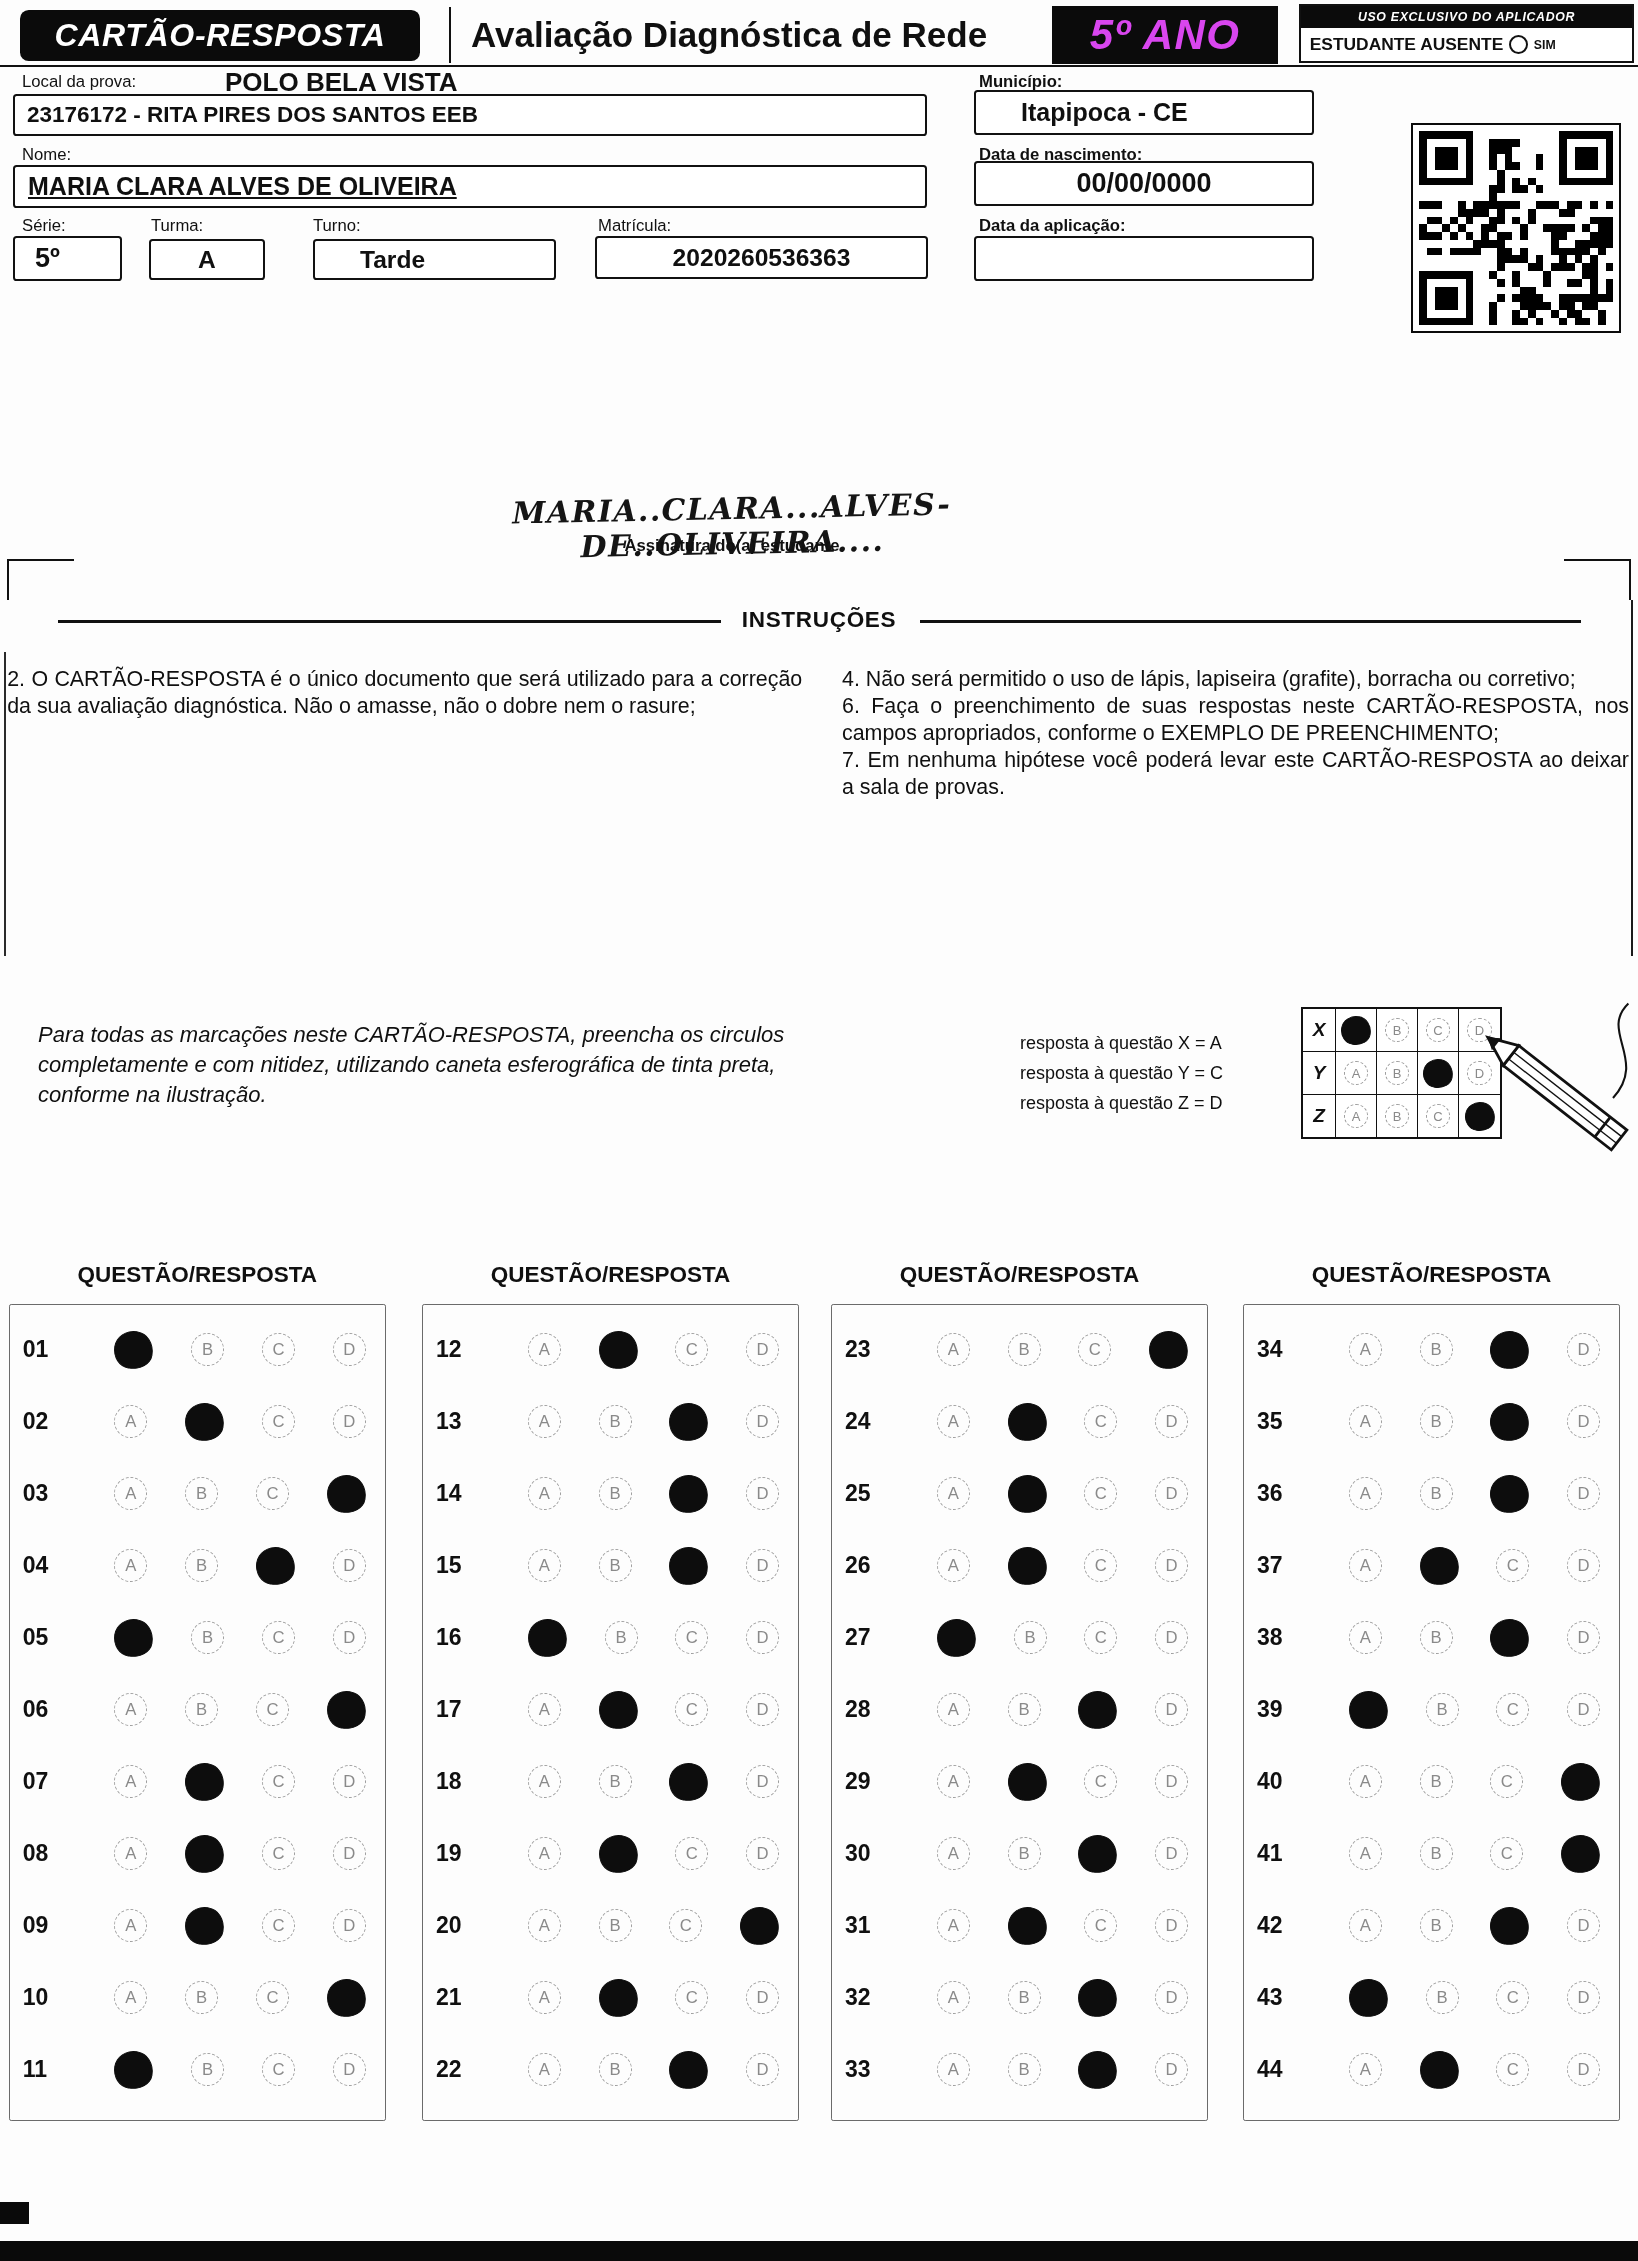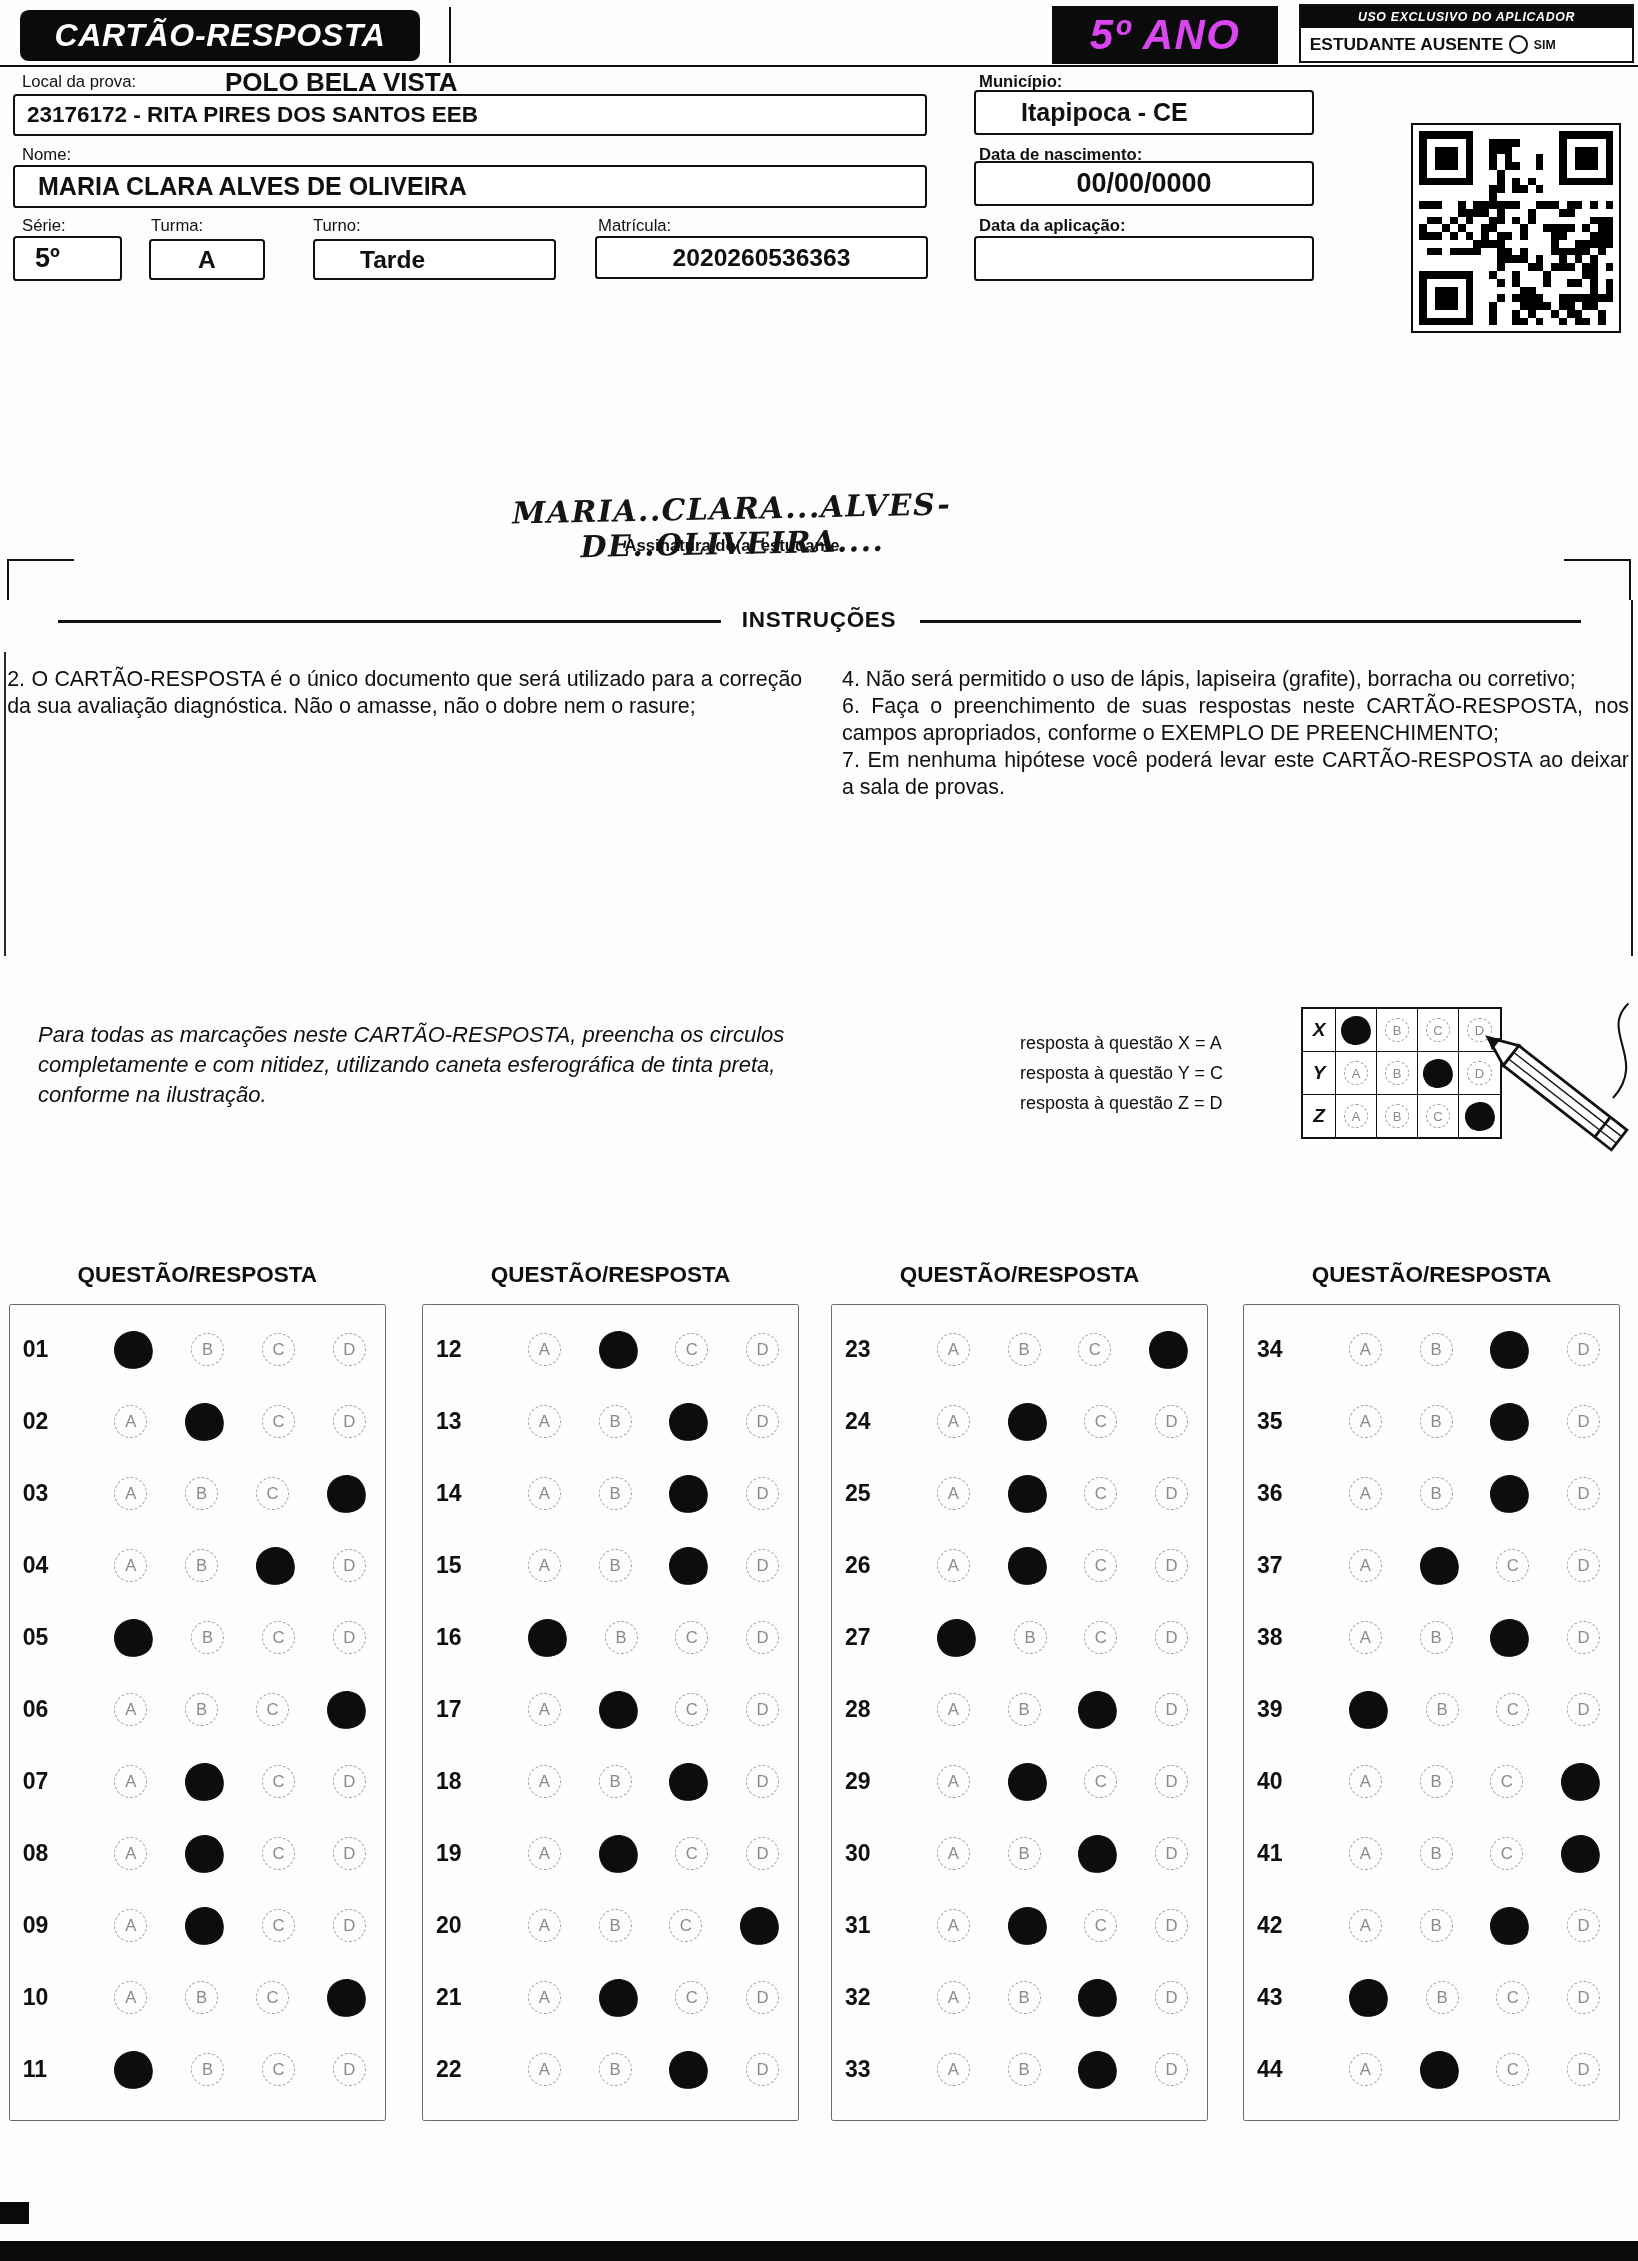--- a/index.html
+++ b/index.html
@@ -110,20 +110,21 @@
 </style>
 </head>
 <body>
 
 <div class="page">
 
   <div class="abs card-title-box">
     <span>CARTÃO-RESPOSTA</span>
   </div>
   <div class="abs header-vline"></div>
+  <div class="abs exam-title">Avaliação Diagnóstica de Rede</div>
   <div class="abs grade-box">
     <span>5º ANO</span>
   </div>
   <div class="abs right-panel">
     <div class="uso-bar">USO EXCLUSIVO DO APLICADOR</div>
     <div class="absent-row">
       <span class="absent-label">ESTUDANTE AUSENTE</span>
       <span class="absent-circle"></span>
       <span class="absent-sim">SIM</span>
     </div>
@@ -137,21 +138,21 @@
   <div class="abs fbox" style="left:13px; top:94px; width:914px; height:42px; padding-left:12px; font-size:22.5px;">
     <span>23176172 - RITA PIRES DOS SANTOS EEB</span>
   </div>
   <div class="abs fbox" style="left:974px; top:90px; width:340px; height:45px; padding-left:45px; font-size:25px;">
     <span>Itapipoca - CE</span>
   </div>
 
   <div class="abs flabel" style="left:22px; top:145px;">Nome:</div>
   <div class="abs flabel" style="left:979px; top:145px; font-weight:600;">Data de nascimento:</div>
 
-  <div class="abs fbox" style="left:13px; top:165px; width:914px; height:43px; padding-left:23px; font-size:25px;">
+  <div class="abs fbox" style="left:13px; top:165px; width:914px; height:43px; padding-left:13px; font-size:25px;text-decoration:underline;">
     <span>MARIA CLARA ALVES DE OLIVEIRA</span>
   </div>
   <div class="abs fbox" style="left:974px; top:161px; width:340px; height:45px; justify-content:center; font-size:27px;">
     <span>00/00/0000</span>
   </div>
 
   <div class="abs qr-box">
     <svg viewBox="0 0 25 25" shape-rendering="crispEdges">
         <rect x="9" y="1" width="1" height="1" fill="#000"></rect>
         <rect x="10" y="1" width="1" height="1" fill="#000"></rect>

